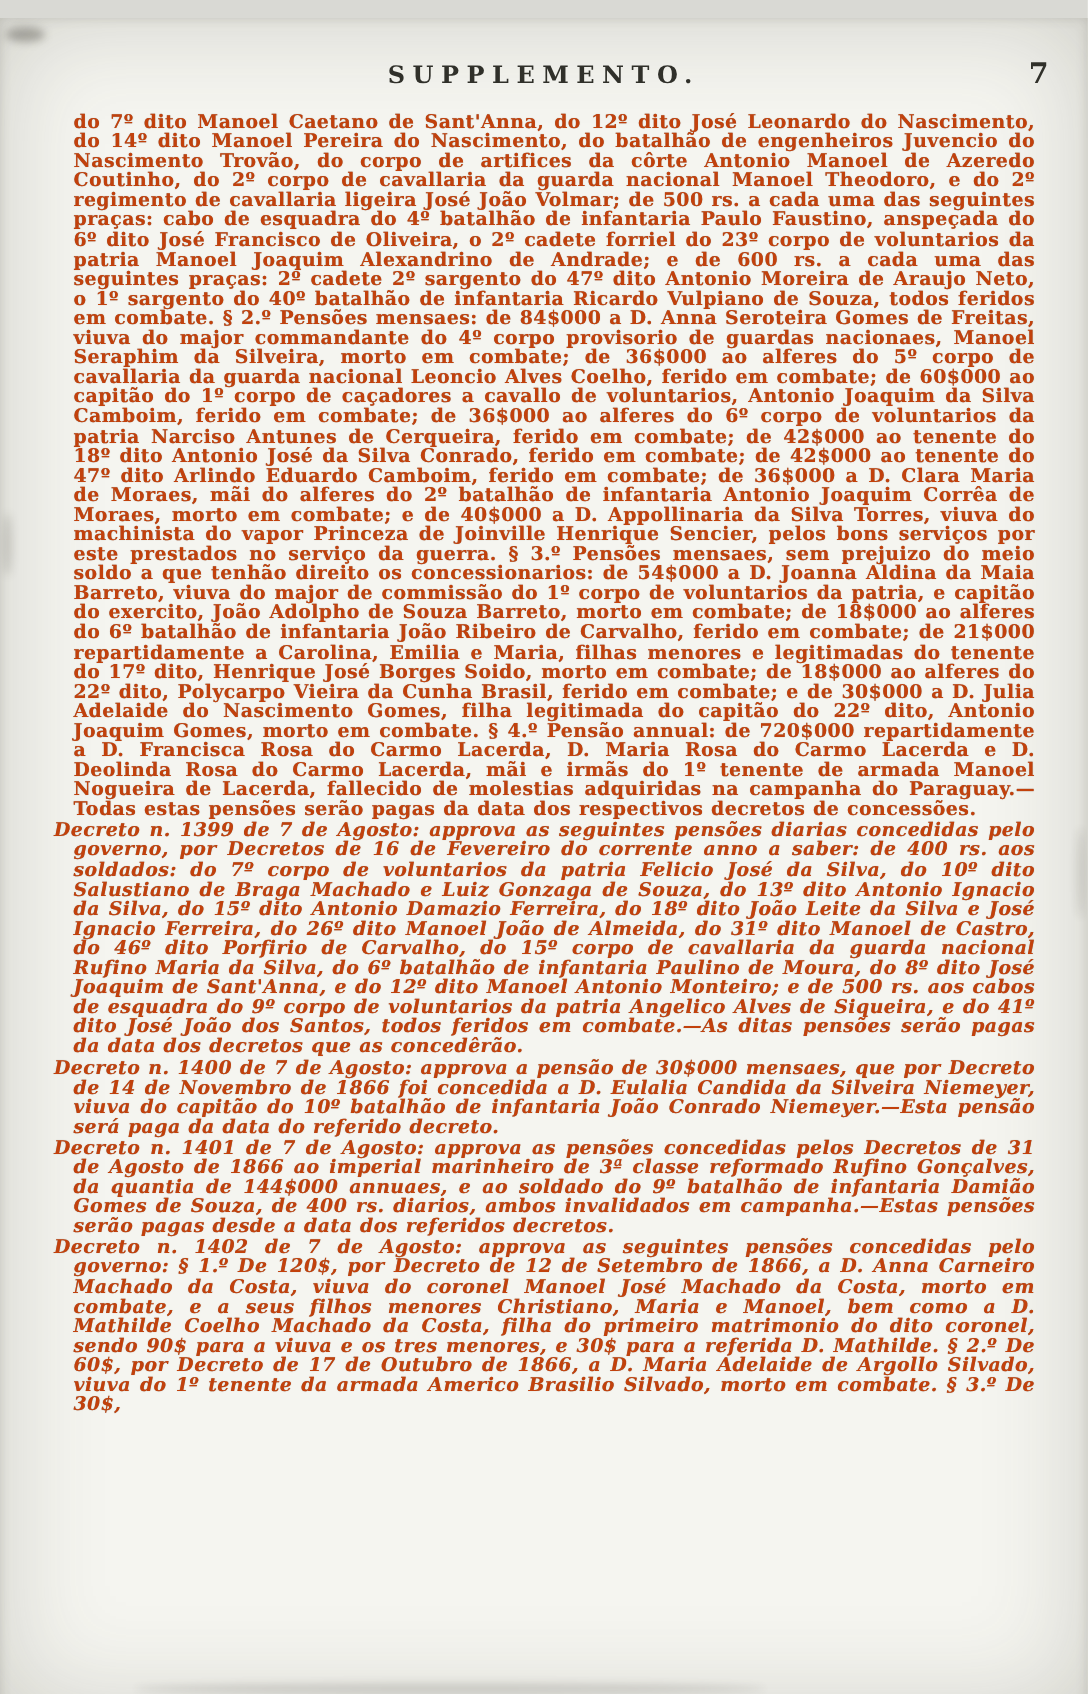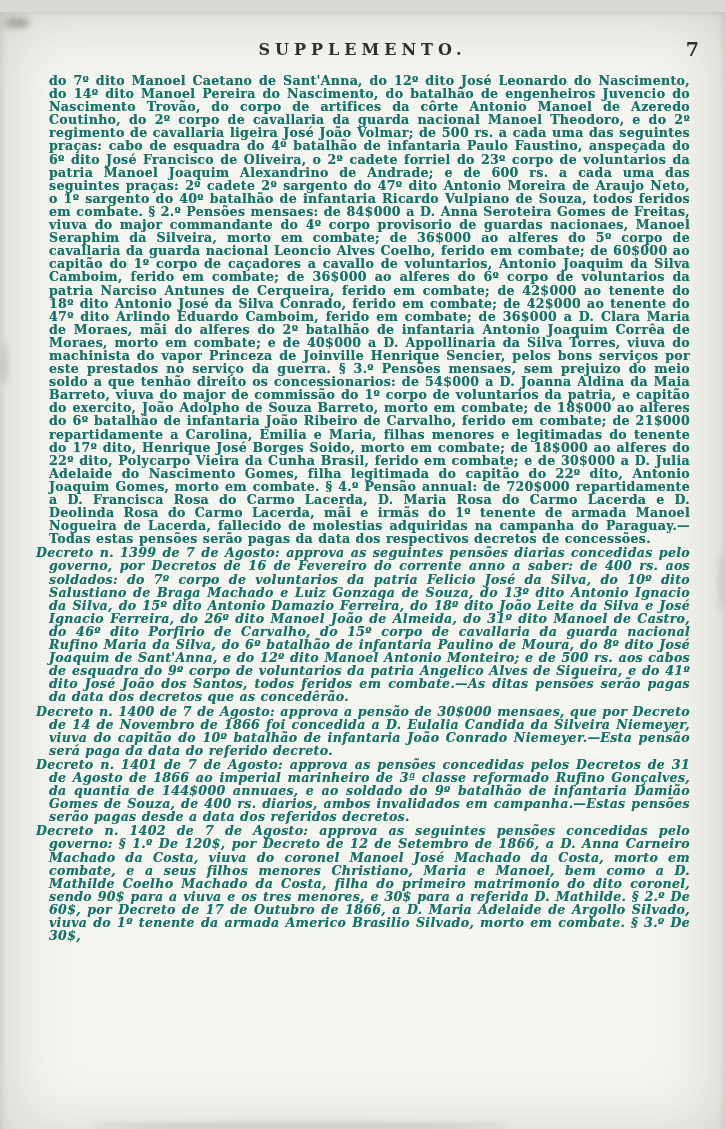--- a/index.html
+++ b/index.html
@@ -38,21 +38,21 @@
     right: 26px;
     font-size: 19px;
     font-weight: bold;
     color: #30302a;
   }
   .document-body {
     position: absolute;
     top: 62px;
     left: 36px;
     width: 654px;
-    color: #0f766e;
+    color: #c2410c;
     font-size: 12.6px;
     font-weight: bold;
     line-height: 13.1px;
     letter-spacing: 0.3px;
     word-spacing: 0.5px;
     text-align: justify;
     text-shadow: 0 0 0.5px rgba(58, 58, 48, 0.55);
   }
   .para {
     margin: 0 0 1px 0;

